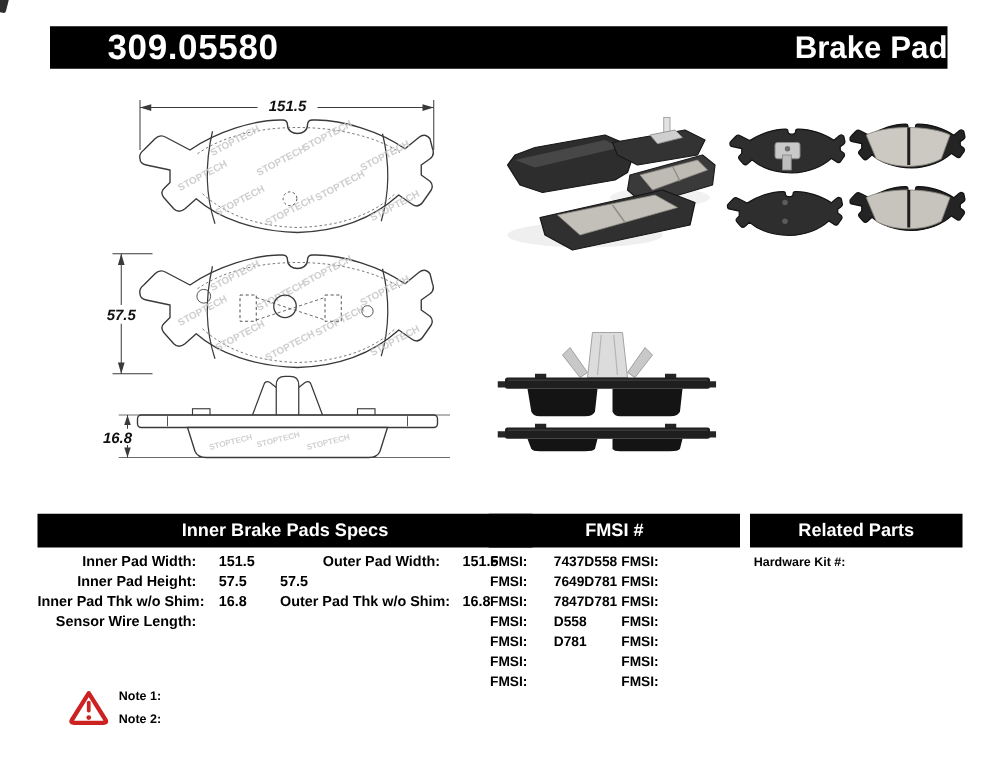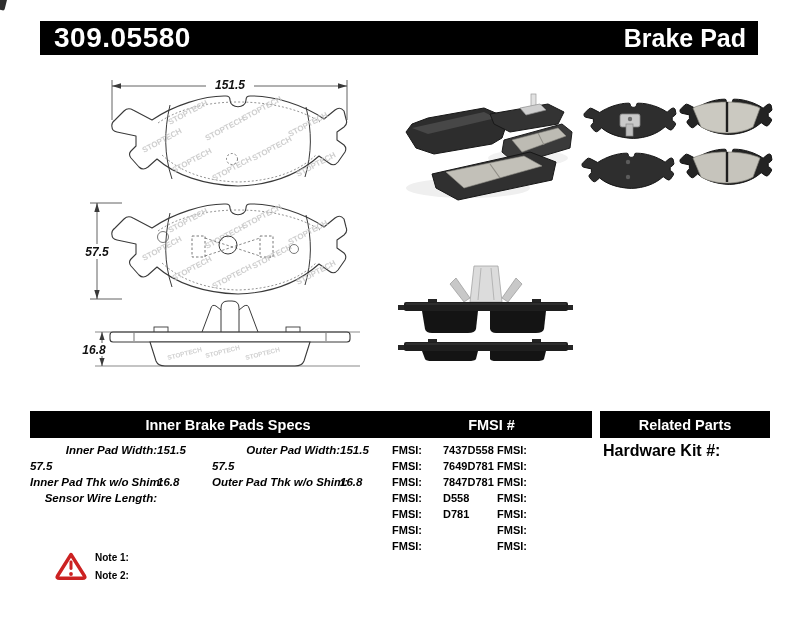--- a/index.html
+++ b/index.html
@@ -6,49 +6,49 @@
   #page{position:relative;width:800px;height:619px;background:#ffffff;overflow:hidden;
         font-family:"Liberation Sans", sans-serif;color:#000;}
 
   
   .corner-smudge{position:absolute;left:-2px;top:-3px;width:8px;height:13px;background:#2f2f2f;
         border-radius:2px;transform:rotate(14deg);}
 
   
   .header-bar{position:absolute;left:40px;top:21px;width:718px;height:34px;background:#000;
         display:flex;align-items:center;justify-content:space-between;}
-  .part-number{color:#fff;font-weight:bold;font-size:28px;padding-left:14px;letter-spacing:.5px;}
-  .product-type{color:#fff;font-weight:bold;font-size:25px;padding-right:12px;}
+  .part-number{color:#fff;font-weight:bold;font-size:28px;padding-left:14px;letter-spacing:.5px;margin-left:32px;}
+  .product-type{color:#fff;font-weight:bold;font-size:25px;}
 
   
   .absbox{position:absolute;}
 
   
   .secbar{position:absolute;top:411px;height:27px;background:#000;display:flex;align-items:center;}
   .secbar .t{color:#fff;font-weight:bold;font-size:14.5px;text-align:center;flex:1;}
   #bar-specs{left:30px;width:396px;}
   #bar-fmsi{left:391px;width:201px;}
   #bar-related{left:600px;width:170px;}
 
   .spec-rows{position:absolute;top:442px;font-size:11.5px;font-weight:bold;line-height:16px;}
   #inner-rows{left:30px;width:172px;}
-  #outer-rows{left:212px;width:176px;}
-  .spec-row{display:grid;grid-template-columns:127px auto;column-gap:0;font-style:italic;}
+  #outer-rows{left:224px;width:176px;}
+  .spec-row{display:grid;grid-template-columns:127px auto;column-gap:18px;}
   #outer-rows .spec-row{grid-template-columns:128px auto;}
   .spec-row .sl{text-align:right;white-space:nowrap;}
   .spec-row .sv{text-align:left;white-space:nowrap;}
 
   .fmsi-col{position:absolute;top:442px;font-size:11px;font-weight:bold;line-height:16px;}
   #fmsi-col-left{left:392px;}
   #fmsi-col-right{left:497px;}
   .fmsi-row{display:flex;}
   .fmsi-row .fl{min-width:33px;}
   .fmsi-row .fv{margin-left:18px;white-space:nowrap;}
 
-  .related-rows{position:absolute;left:603px;top:443px;font-size:16px;font-weight:bold;line-height:16px;}
+  .related-rows{position:absolute;left:603px;top:443px;font-size:10px;font-weight:bold;line-height:16px;}
   .related-row{display:flex;}
   .related-row .rv{margin-left:6px;}
 
   .note-text{position:absolute;left:95px;font-size:10px;font-weight:bold;line-height:18px;}
   #note1{top:549px;}
   #note2{top:567px;}
 
   svg text{font-family:"Liberation Sans", sans-serif;}
   .dimlabel{font-size:12px;font-weight:bold;font-style:italic;fill:#111;}
   .wm{font-size:8px;font-weight:bold;fill:#c6c6c6;opacity:.85;}
@@ -250,20 +250,21 @@
   <div class="secbar" id="bar-related">
     <span class="t">Related Parts</span>
   </div>
 
   <div class="spec-rows" id="inner-rows">
     <div class="spec-row">
       <span class="sl">Inner Pad Width:</span>
       <span class="sv">151.5</span>
     </div>
     <div class="spec-row">
+      <span class="sl">Inner Pad Height:</span>
       <span class="sv">57.5</span>
     </div>
     <div class="spec-row">
       <span class="sl">Inner Pad Thk w/o Shim:</span>
       <span class="sv">16.8</span>
     </div>
     <div class="spec-row">
       <span class="sl">Sensor Wire Length:</span>
       <span class="sv"></span>
     </div>

